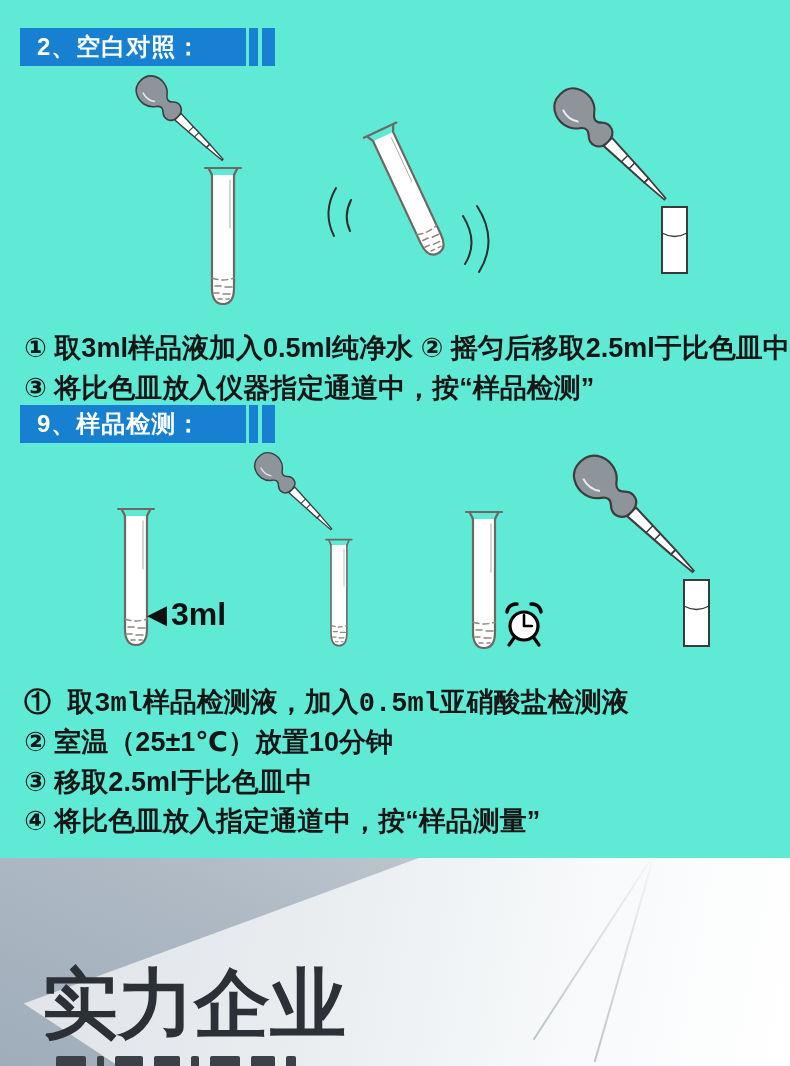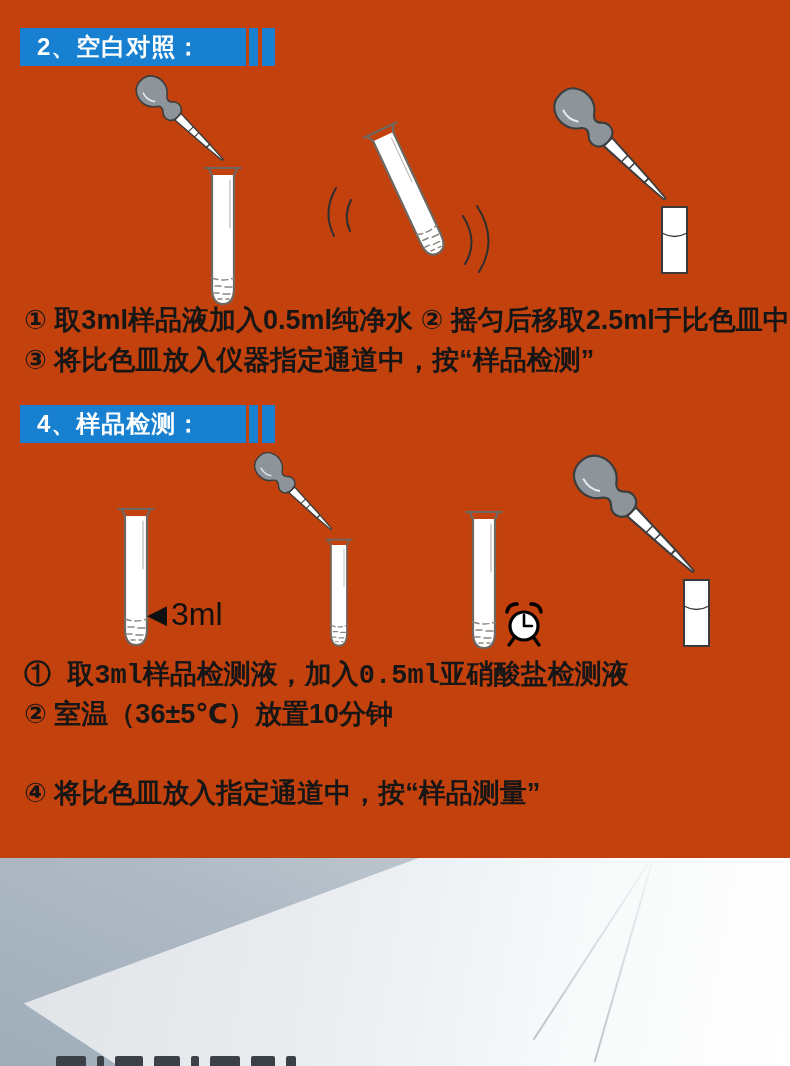--- a/index.html
+++ b/index.html
@@ -1,58 +1,58 @@
 <!DOCTYPE html>
 <html><head>
 <meta charset="utf-8">
 <style>
   html,body{margin:0;padding:0;}
   body{
     width:790px;height:1066px;
     font-family:"Liberation Sans","DejaVu Sans",sans-serif;
     background:#ffffff;
   }
-  .page{position:relative;width:790px;height:1066px;overflow:hidden;background:#c2410c;}
+  .page{position:relative;width:790px;height:1066px;overflow:hidden;background:#5eead4;}
 
   
   .sec-header{position:absolute;left:20px;height:38px;}
   .hdr-box{
     position:absolute;left:0;top:0;width:226px;height:38px;
     background:#1780d0;color:#fff;
     font-size:24px;font-weight:700;line-height:38px;
     padding-left:17px;letter-spacing:1px;box-sizing:border-box;
     white-space:nowrap;overflow:hidden;
   }
   .hdr-bar1{position:absolute;left:229px;top:0;width:9px;height:38px;background:#1780d0;}
   .hdr-bar2{position:absolute;left:242px;top:0;width:13px;height:38px;background:#1780d0;}
   .hdr-a{top:28px;}
   .hdr-b{top:405px;}
 
   
   .step-line{
     position:absolute;left:24px;
     font-size:27px;font-weight:700;color:#161616;
-    letter-spacing:0px;white-space:nowrap;
+    letter-spacing:0px;white-space:nowrap;margin-top:28px;
   }
   .la1{top:302px;} .la2{top:342px;}
   .lb1{top:656px;font-family:Liberation Mono, monospace;} .lb2{top:696px;} .lb3{top:736px;} .lb4{top:775px;text-align:right;}
 
   
   .illu{position:absolute;left:0;}
   .illu.row1{top:70px;}
   .illu.row2{top:450px;}
 
   
   .volume-label{
     position:absolute;left:147px;top:598px;
     display:flex;align-items:center;gap:4px;
     color:#101010;
   }
   .volume-label .arrow{font-size:26px;line-height:1;color:#101010;}
-  .volume-label .vol-text{font-size:32px;font-weight:400;line-height:1;}
+  .volume-label .vol-text{font-size:32px;font-weight:700;line-height:1;}
 
   
   .footer-band{
     position:absolute;left:0;top:858px;width:790px;height:208px;
     background:linear-gradient(100deg,#dfe3e7 0%,#e9edf0 40%,#f7f9fa 72%,#ffffff 100%);
     overflow:hidden;
   }
   .footer-wedge{
     position:absolute;left:0;top:0;width:790px;height:208px;
     background:linear-gradient(205deg,#cdd4da 0%,#aeb9c4 55%,#9fadba 100%);
@@ -139,48 +139,50 @@
     </g>
 
     <use href="#dropper" transform="translate(562,26) rotate(-45) scale(1.3)"></use>
     <use href="#cuvette" transform="translate(662,137)"></use>
   </svg>
 
   <div class="step-line la1">① 取3ml样品液加入0.5ml纯净水 ② 摇匀后移取2.5ml于比色皿中</div>
   <div class="step-line la2">③ 将比色皿放入仪器指定通道中，按“样品检测”</div>
 
   <div class="sec-header hdr-b">
-    <div class="hdr-box">4、样品检测：</div>
+    <div class="hdr-box">9、样品检测：</div>
     <div class="hdr-bar1"></div>
     <div class="hdr-bar2"></div>
   </div>
 
   <svg class="illu row2" width="790" height="200" viewBox="0 0 790 200">
     <use href="#tube" transform="translate(118,57)"></use>
     <use href="#dropper" transform="translate(260,8) rotate(-45) scale(0.9)"></use>
     <use href="#tube" transform="translate(326,88) scale(0.72,0.78)"></use>
     <use href="#tube" transform="translate(466,60)"></use>
     <use href="#clock" transform="translate(503,144)"></use>
     <use href="#dropper" transform="translate(582,14) rotate(-46) scale(1.38)"></use>
     <use href="#cuvette" transform="translate(684,130)"></use>
   </svg>
 
   <div class="volume-label">
     <span class="arrow">◀</span>
     <span class="vol-text">3ml</span>
   </div>
 
   <div class="step-line lb1">① 取3ml样品检测液，加入0.5ml亚硝酸盐检测液</div>
-  <div class="step-line lb2">② 室温（36±5℃）放置10分钟</div>
+  <div class="step-line lb2">② 室温（25±1℃）放置10分钟</div>
+  <div class="step-line lb3">③ 移取2.5ml于比色皿中</div>
   <div class="step-line lb4">④ 将比色皿放入指定通道中，按“样品测量”</div>
 
   <div class="footer-band">
     <div class="footer-wedge"></div>
     <div class="crease crease1"></div>
     <div class="crease crease2"></div>
+    <div class="footer-title">实力企业</div>
     <div class="frag-row">
       <div class="frag" style="width:30px"></div>
       <div class="frag" style="width:7px"></div>
       <div class="frag" style="width:28px"></div>
       <div class="frag" style="width:26px"></div>
       <div class="frag" style="width:8px"></div>
       <div class="frag" style="width:30px"></div>
       <div class="frag" style="width:24px"></div>
       <div class="frag" style="width:10px"></div>
     </div>

